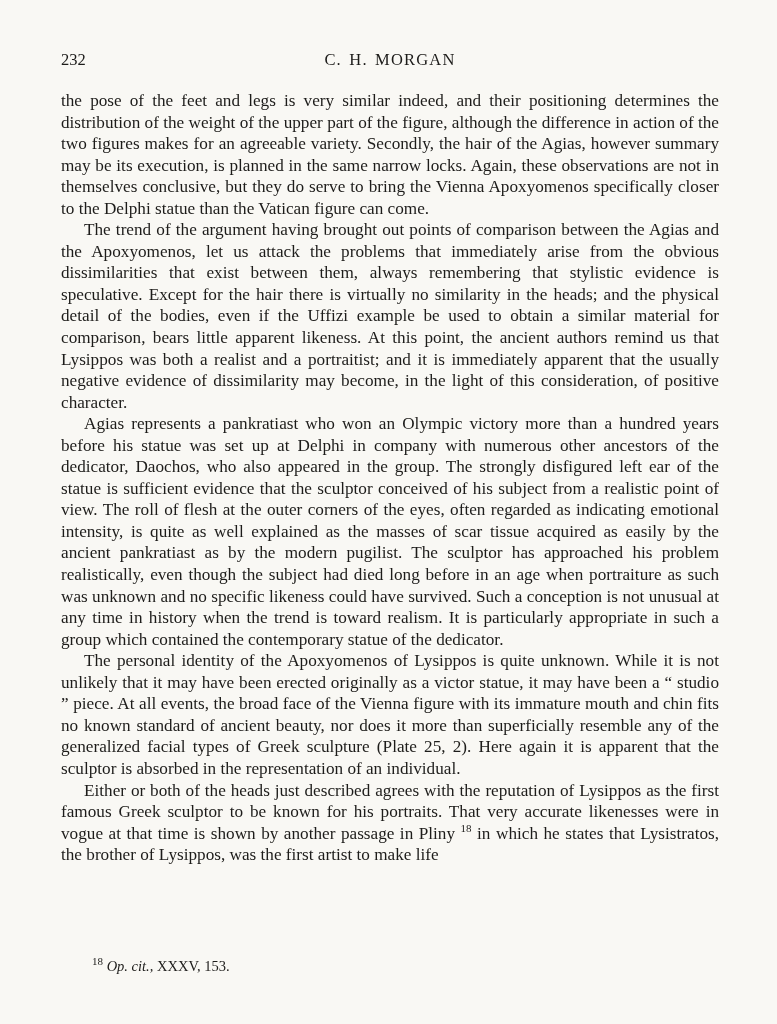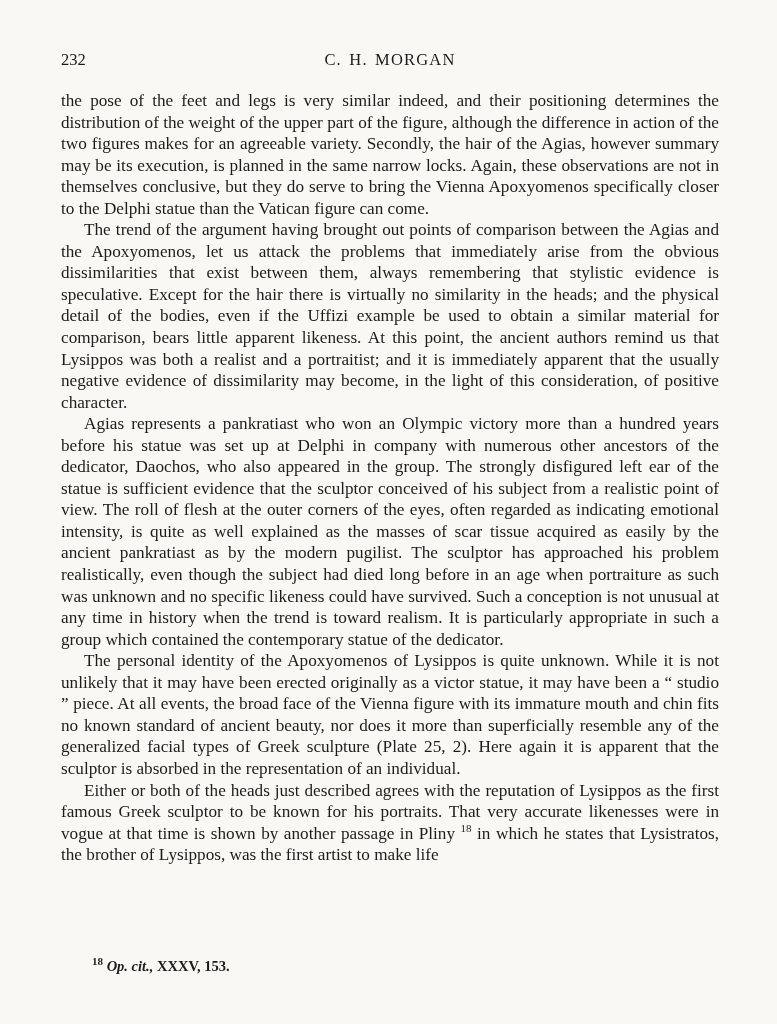--- a/index.html
+++ b/index.html
@@ -61,21 +61,20 @@
     line-height: 0;
     vertical-align: super;
     margin-top: 48px;
   }
   .footnote {
     position: absolute;
     top: 957px;
     left: 92px;
     font-size: 14.5px;
     line-height: 18px;
-    font-weight: bold;
   }
   em {
     font-style: italic;
   }
 </style>
 </head>
 <body>
 
 <div class="page">
   <div class="page-header">

